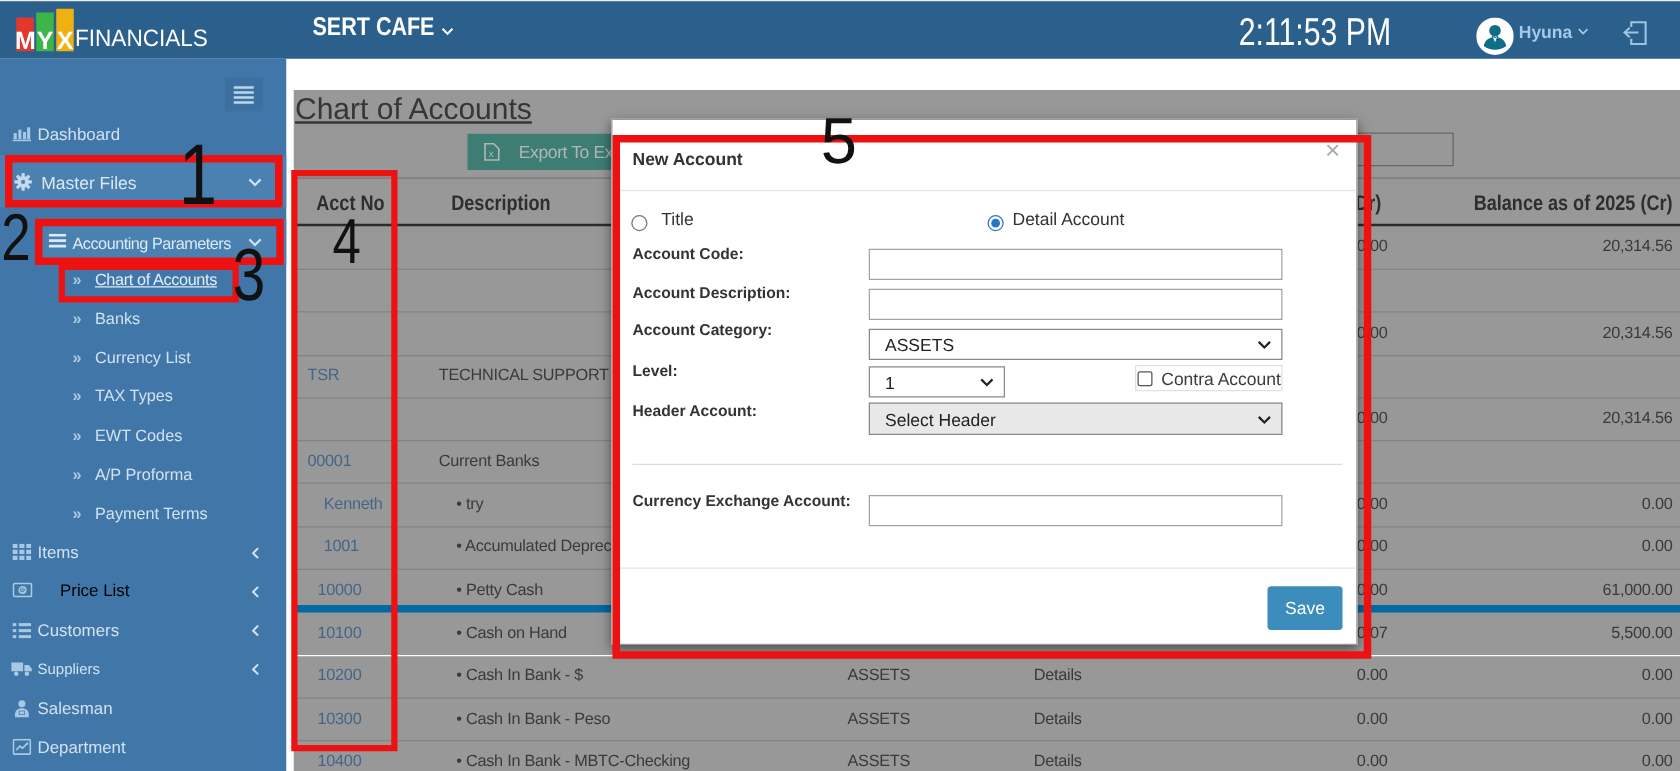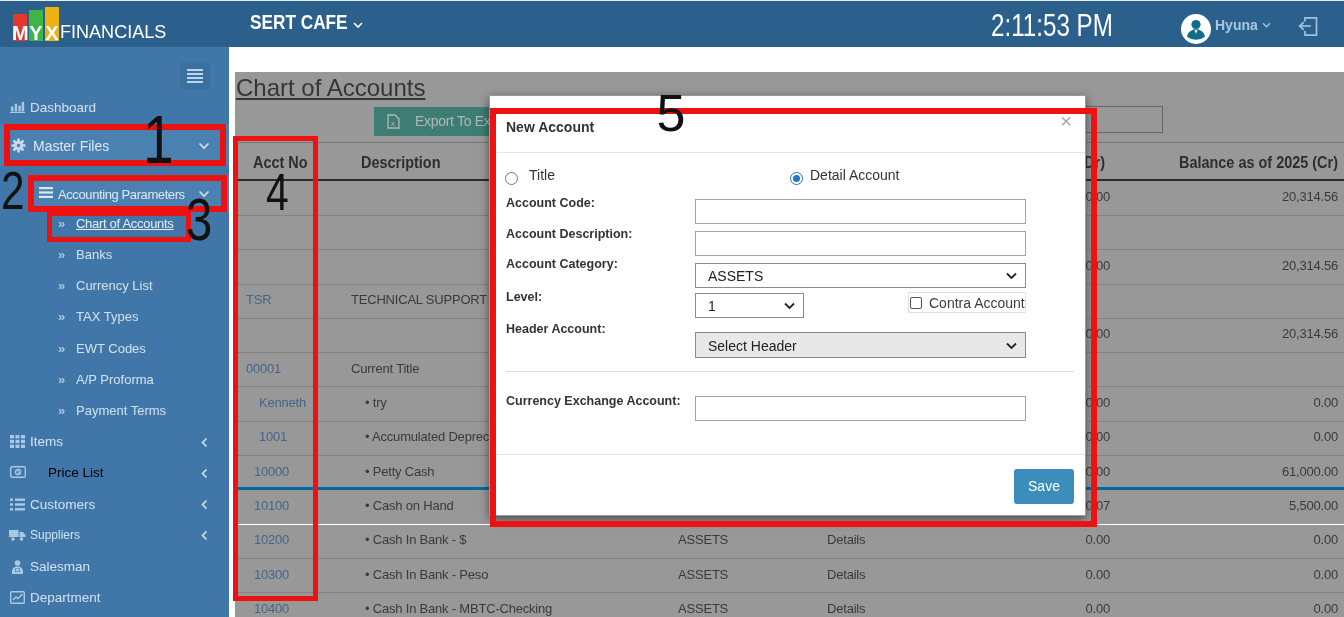--- a/index.html
+++ b/index.html
@@ -221,39 +221,39 @@
 <div class="abs" style="left:0;top:103.6px;width:1109px;height:34.3px;border-bottom:1px solid #828282;">
 <span class="abs" style="left:11px;top:7.5px;color:#44658a;">TSR</span>
 <span class="abs" style="left:116px;top:7.5px;">TECHNICAL SUPPORT REPRESENTATIVE</span>
 </div>
 <div class="abs" style="left:0;top:137.9px;width:1109px;height:34.3px;border-bottom:1px solid #828282;">
 <span class="abs" style="left:675px;top:7.5px;width:200px;text-align:right;">0.00</span>
 <span class="abs" style="left:903px;top:7.5px;width:200px;text-align:right;">20,314.56</span>
 </div>
 <div class="abs" style="left:0;top:172.2px;width:1109px;height:34.3px;border-bottom:1px solid #828282;">
 <span class="abs" style="left:11px;top:7.5px;color:#44658a;">00001</span>
-<span class="abs" style="left:116px;top:7.5px;">Current Title</span>
+<span class="abs" style="left:116px;top:7.5px;">Current Banks</span>
 </div>
 <div class="abs" style="left:0;top:206.5px;width:1109px;height:34.3px;border-bottom:1px solid #828282;">
 <span class="abs" style="left:24px;top:7.5px;color:#44658a;">Kenneth</span>
 <span class="abs" style="left:130px;top:7.5px;">• try</span>
 <span class="abs" style="left:443px;top:7.5px;">ASSETS</span>
 <span class="abs" style="left:592px;top:7.5px;">Details</span>
 <span class="abs" style="left:675px;top:7.5px;width:200px;text-align:right;">0.00</span>
 <span class="abs" style="left:903px;top:7.5px;width:200px;text-align:right;">0.00</span>
 </div>
 <div class="abs" style="left:0;top:240.8px;width:1109px;height:34.3px;border-bottom:1px solid #828282;">
 <span class="abs" style="left:24px;top:7.5px;color:#44658a;">1001</span>
 <span class="abs" style="left:130px;top:7.5px;">• Accumulated Depreciation</span>
 <span class="abs" style="left:443px;top:7.5px;">ASSETS</span>
 <span class="abs" style="left:592px;top:7.5px;">Details</span>
 <span class="abs" style="left:675px;top:7.5px;width:200px;text-align:right;">0.00</span>
 <span class="abs" style="left:903px;top:7.5px;width:200px;text-align:right;">0.00</span>
 </div>
-<div class="abs" style="left:0;top:275.1px;width:1109px;height:34.3px;border-bottom:3px solid #0369a1;">
+<div class="abs" style="left:0;top:275.1px;width:1109px;height:34.3px;border-bottom:6px solid #0369a1;">
 <span class="abs" style="left:19px;top:7.5px;color:#44658a;">10000</span>
 <span class="abs" style="left:130px;top:7.5px;">• Petty Cash</span>
 <span class="abs" style="left:443px;top:7.5px;">ASSETS</span>
 <span class="abs" style="left:592px;top:7.5px;">Details</span>
 <span class="abs" style="left:675px;top:7.5px;width:200px;text-align:right;">0.00</span>
 <span class="abs" style="left:903px;top:7.5px;width:200px;text-align:right;">61,000.00</span>
 </div>
 <div class="abs" style="left:0;top:309.4px;width:1109px;height:34.3px;border-bottom:1px solid #ffffff;">
 <span class="abs" style="left:19px;top:7.5px;color:#44658a;">10100</span>
 <span class="abs" style="left:130px;top:7.5px;">• Cash on Hand</span>
@@ -318,21 +318,21 @@
   </div>
   <div class="abs" style="left:205px;top:196.5px;width:109px;height:25px;border:1px solid #8a8a8a;background:#fff;">
     <span class="abs" style="left:12px;top:4px;font-size:14px;color:#222;">1</span>
     <svg class="abs" style="left:88px;top:8px" width="11" height="8" viewBox="0 0 11 8">
         <path d="M1 1.5L5.5 6 10 1.5" stroke="#222" stroke-width="1.8" fill="none"></path>
       </svg>
   </div>
   <div class="abs" style="left:418px;top:196.4px;width:118px;height:20.5px;border:1px solid #dde2e8;"></div>
   <div class="abs" style="left:420px;top:201px;width:12px;height:12px;border:1.4px solid #555;border-radius:2px;background:#fff;"></div>
   <div class="abs" style="left:439px;top:199px;font-size:14px;color:#3c3c3c;">Contra Account</div>
-  <div class="abs" style="left:205px;top:226px;width:331px;height:26px;border:1px solid #8a8a8a;background:#e8e8e8;margin-top:10px;">
+  <div class="abs" style="left:205px;top:226px;width:331px;height:26px;border:1px solid #8a8a8a;background:#e8e8e8;">
     <span class="abs" style="left:12px;top:5px;font-size:14px;color:#222;">Select Header</span>
     <svg class="abs" style="left:310px;top:9px" width="11" height="8" viewBox="0 0 11 8">
         <path d="M1 1.5L5.5 6 10 1.5" stroke="#222" stroke-width="1.8" fill="none"></path>
       </svg>
   </div>
   <div class="abs" style="left:16px;top:275px;width:568px;height:1px;background:#dcdcdc;"></div>
   <div class="abs" style="left:205px;top:300px;width:331px;height:25px;border:1px solid #a3a3a3;background:#fff;"></div>
 
   <div class="abs" style="left:0;top:358px;width:100%;height:1px;background:#e5e5e5;"></div>
   <div class="abs" style="left:524px;top:373px;width:60px;height:35px;background:#3c8dbc;border-radius:3px;color:#fff;font-size:14px;text-align:center;line-height:35px;">Save</div>

